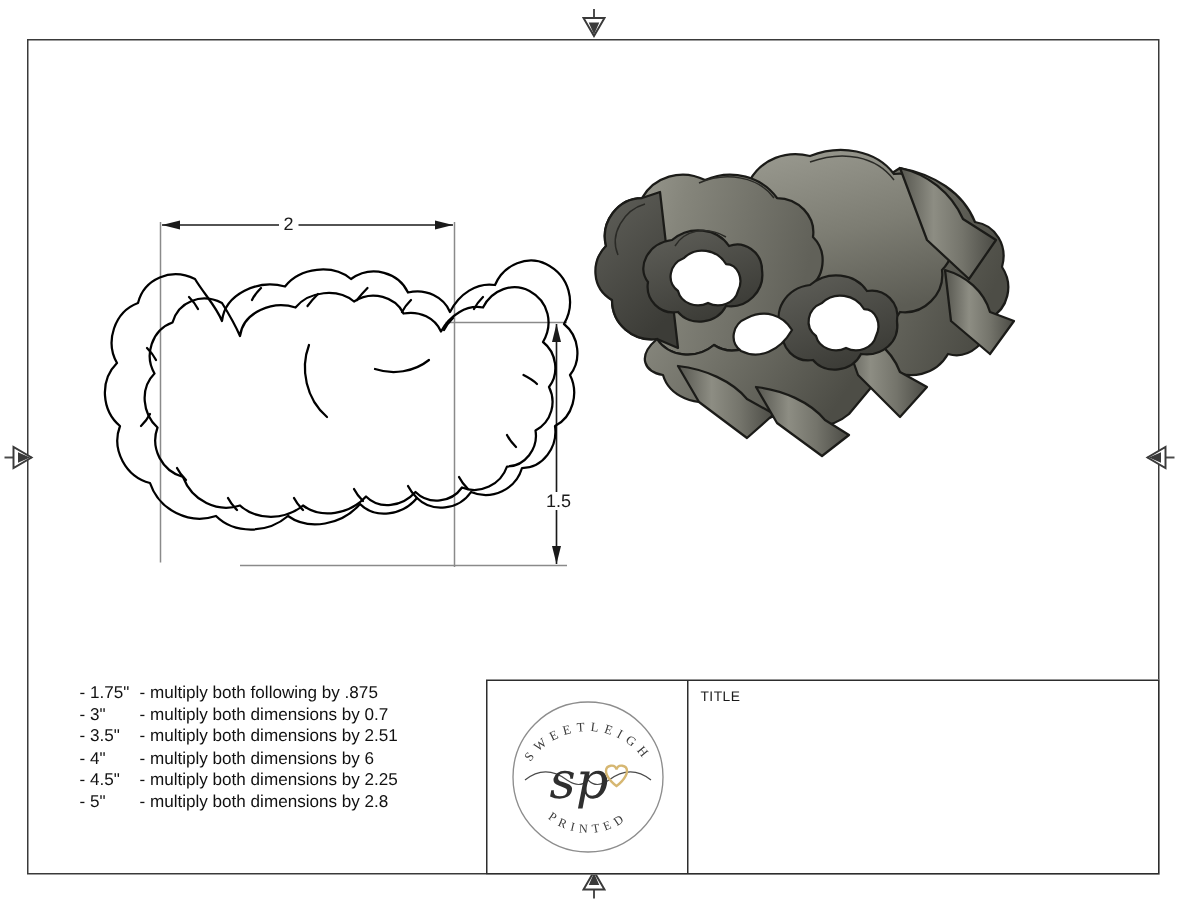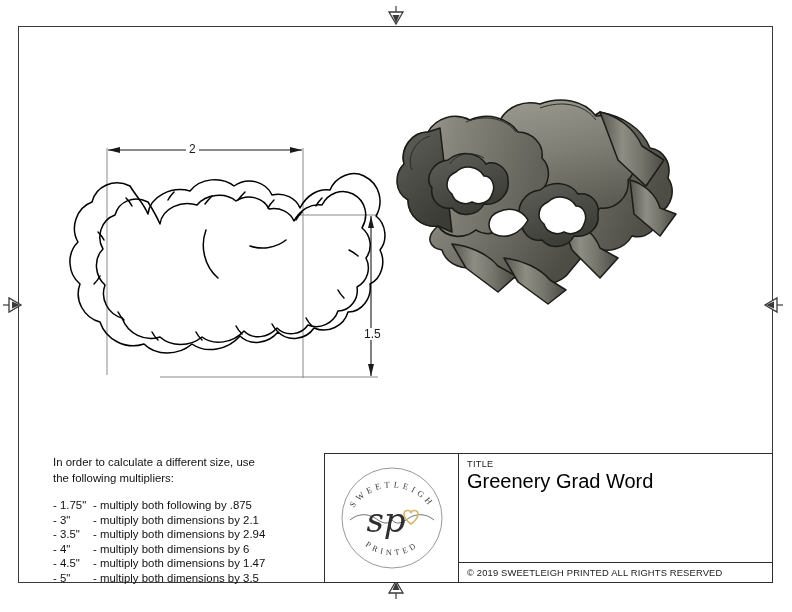--- a/index.html
+++ b/index.html
@@ -412,29 +412,27 @@
         <path d="M 484,158 C 470,150 456,154 450,164"></path>
       </g>
     </g>
   </svg>
 
   <div class="dim-label" id="dim-width-label">2</div>
 
   <div class="dim-label" id="dim-height-label">1.5</div>
 
   <div id="notes">
-    <p id="notes-intro">In order to calculate a different size, use
-the following multipliers:</p>
     <ul id="notes-list">
       <li><span class="note-size">- 1.75"</span><span>- multiply both following by .875</span></li>
-      <li><span class="note-size">- 3"</span><span>- multiply both dimensions by 2.1</span></li>
-      <li><span class="note-size">- 3.5"</span><span>- multiply both dimensions by 2.94</span></li>
+      <li><span class="note-size">- 3"</span><span>- multiply both dimensions by 0.7</span></li>
+      <li><span class="note-size">- 3.5"</span><span>- multiply both dimensions by 2.51</span></li>
       <li><span class="note-size">- 4"</span><span>- multiply both dimensions by 6</span></li>
-      <li><span class="note-size">- 4.5"</span><span>- multiply both dimensions by 1.47</span></li>
-      <li><span class="note-size">- 5"</span><span>- multiply both dimensions by 3.5</span></li>
+      <li><span class="note-size">- 4.5"</span><span>- multiply both dimensions by 2.25</span></li>
+      <li><span class="note-size">- 5"</span><span>- multiply both dimensions by 2.8</span></li>
     </ul>
   </div>
 
   <div id="title-block">
 
     <div id="logo-cell">
       <svg width="124" height="124" viewBox="0 0 124 124">
         <defs>
           <path id="arcTop" d="M 18,64 A 46,46 0 0 1 106,64" fill="none"></path>
           <path id="arcBot" d="M 22,70 A 42,42 0 0 0 102,70" fill="none"></path>
@@ -456,21 +454,17 @@
         <text x="56" y="76" font-family="&quot;DejaVu Serif&quot;, serif" font-size="34" font-style="italic" fill="#2f2f2f" text-anchor="middle">sp</text>
 
         <path d="M 74,58 C 74,54 80,53 81,57 C 82,53 88,54 88,58
                  C 88,63 81,68 81,68 C 81,68 74,63 74,58 Z" fill="none" stroke="#d6b772" stroke-width="1.6"></path>
       </svg>
     </div>
 
     <div id="info-cell">
       <div id="title-area">
         <div id="title-caption">TITLE</div>
-        <div id="title-value">Greenery Grad Word</div>
-      </div>
-      <div id="copyright-bar">
-        <span id="copyright-text">© 2019  SWEETLEIGH PRINTED  ALL RIGHTS RESERVED</span>
       </div>
     </div>
   </div>
 
 </div>
 
 </body></html>

